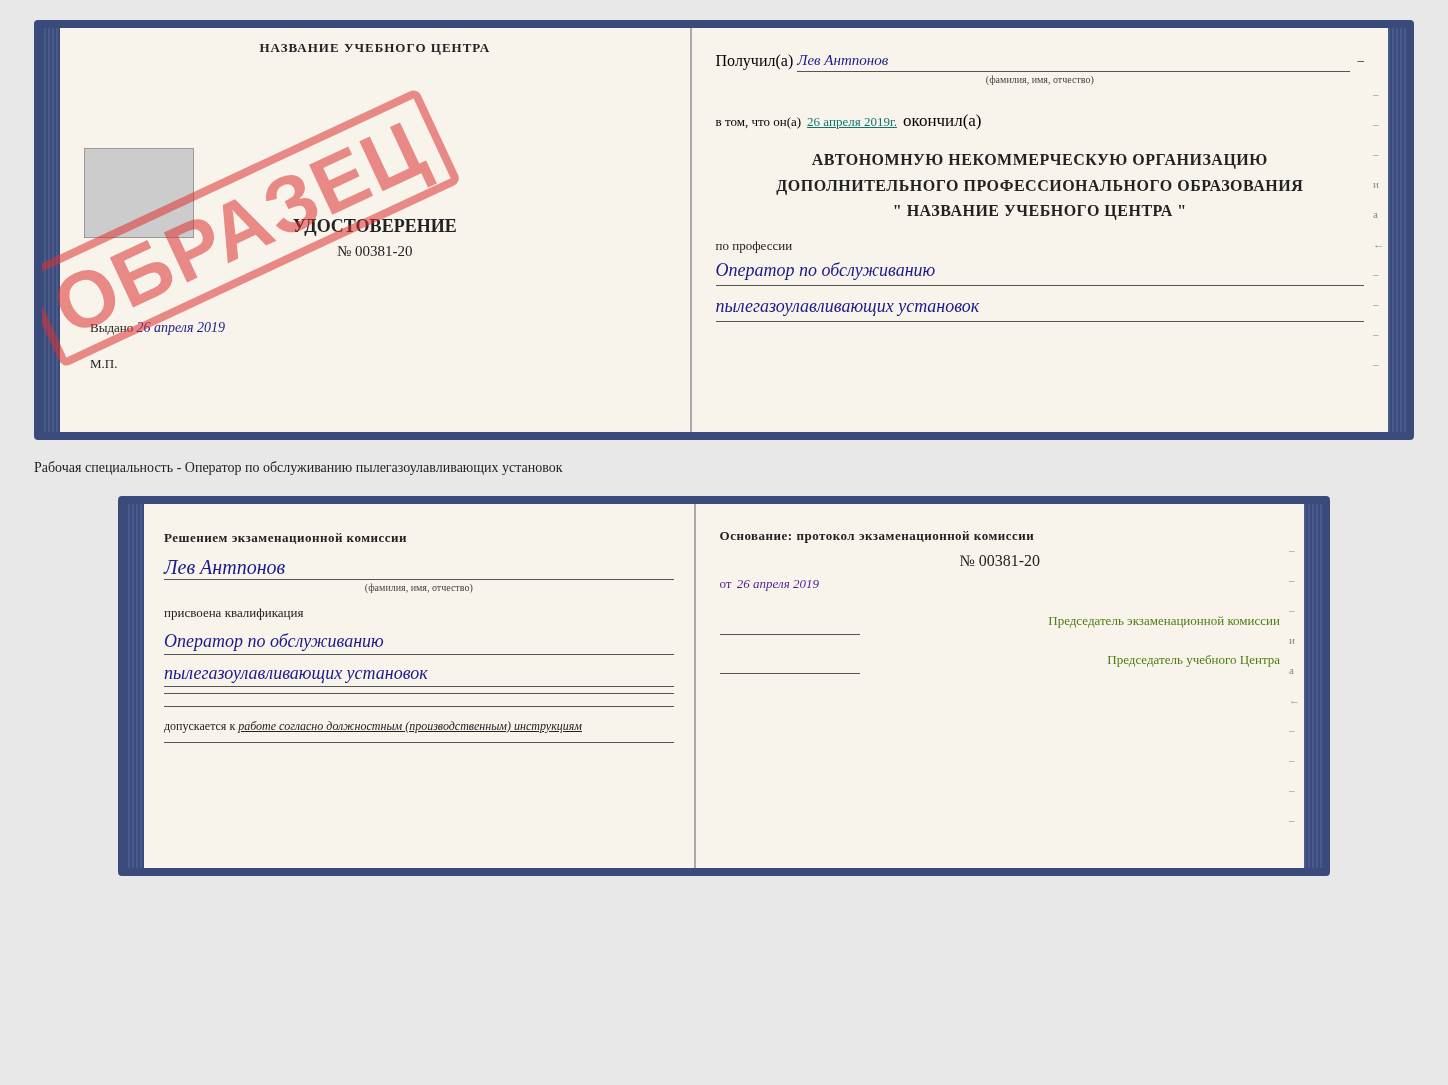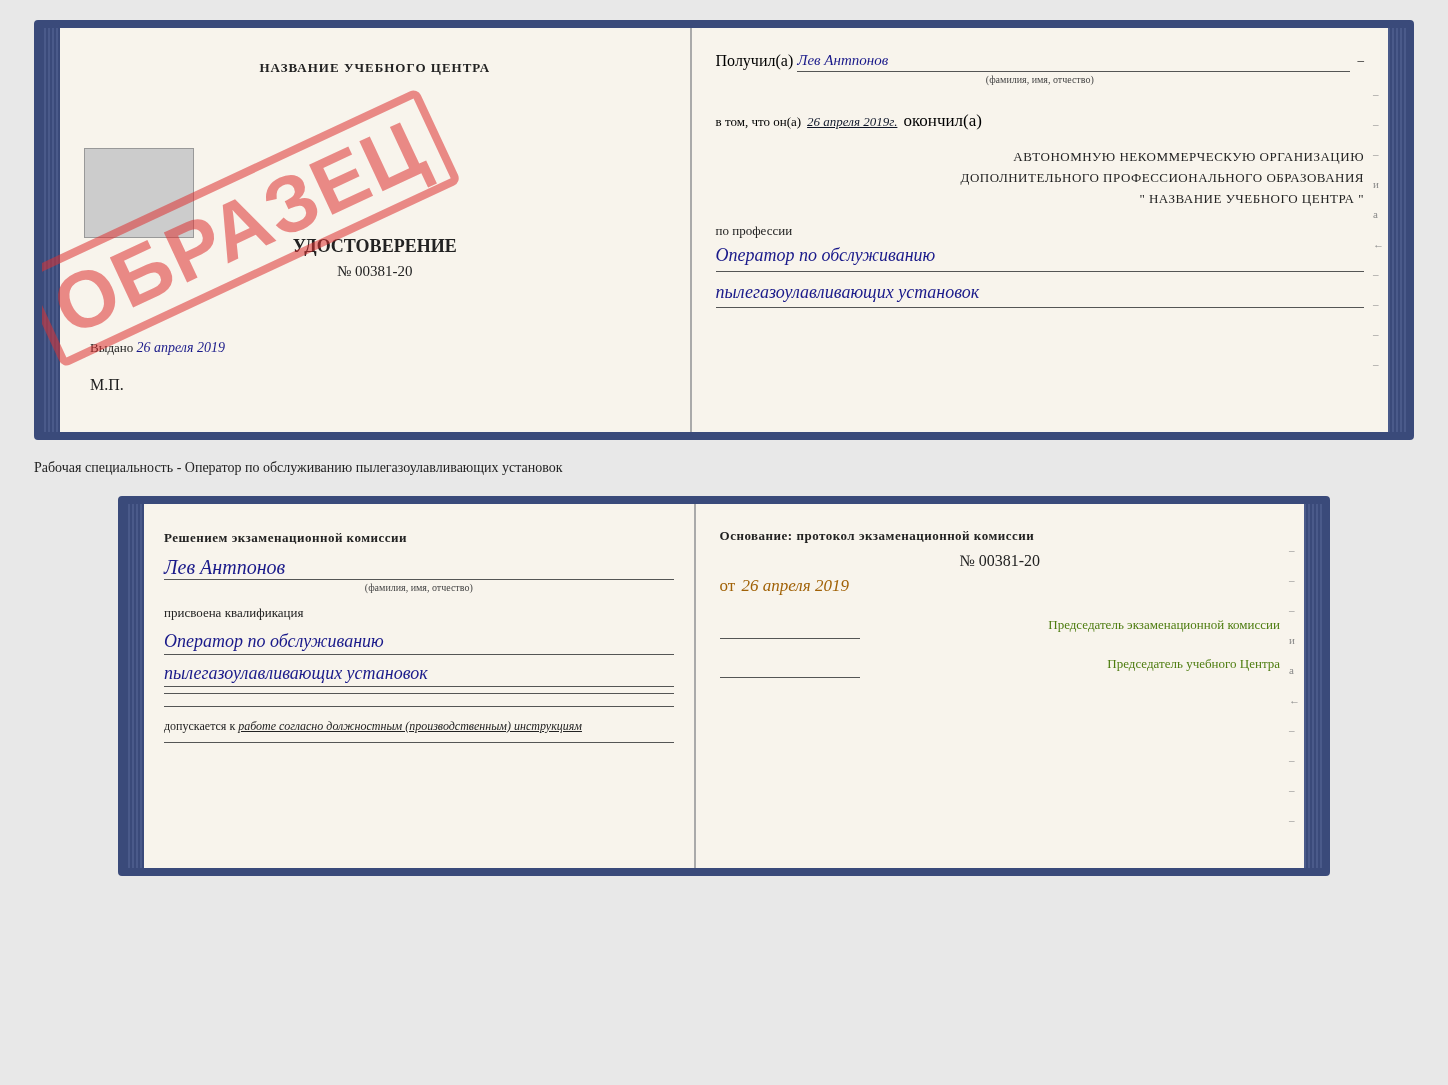--- a/index.html
+++ b/index.html
@@ -31,21 +31,21 @@
       background: repeating-linear-gradient(
         90deg,
         #3a4a7a 0px, #3a4a7a 2px,
         #4a5a8a 2px, #4a5a8a 4px
       );
       flex-shrink: 0;
     }
 
     .document-left {
       flex: 1;
-      padding: 32px 20px;
+      padding: 12px 20px;
       border-right: 2px solid #aaa;
       position: relative;
       background: #f8f4ec;
     }
 
     .document-right {
       flex: 1.1;
       padding: 24px 24px;
       background: #f8f4ec;
       position: relative;
@@ -125,21 +125,21 @@
     }
 
     .cert-issued {
       font-size: 13px;
       color: #222;
       margin-top: 60px;
       padding-left: 10px;
     }
 
     .cert-mp {
-      font-size: 16px;
+      font-size: 13px;
       color: #222;
       margin-top: 20px;
       padding-left: 10px;
     }
 
     .right-row-label {
       white-space: nowrap;
       margin-right: 4px;
     }
 
@@ -160,23 +160,23 @@
       text-align: center;
       margin-top: 2px;
       margin-bottom: 10px;
     }
 
     .right-block {
       margin-bottom: 12px;
     }
 
     .right-block-text {
-      font-size: 13px;
-      text-align: right;
-      font-weight: normal;
+      font-size: 16px;
+      text-align: center;
+      font-weight: bold;
       letter-spacing: 0.5px;
       color: #222;
       line-height: 1.6;
     }
 
     .profession-label {
       font-size: 13px;
       color: #222;
       margin-top: 14px;
       margin-bottom: 4px;
@@ -311,22 +311,22 @@
     }
 
     .br-number {
       font-size: 16px;
       color: #222;
       text-align: center;
       margin-bottom: 6px;
     }
 
     .br-date {
-      font-size: 17px;
-      color: #a16207;
+      font-size: 13px;
+      color: #4c1d95;
       margin-bottom: 20px;
     }
 
     .br-role {
       font-size: 13px;
       color: #4d7c0f;
       margin-bottom: 4px;
       line-height: 1.4;
       text-align: right;
     }
@@ -379,21 +379,21 @@
 
     <div style="display:flex; align-items:flex-start; margin-bottom:2px;">
       <span class="right-row-label">Получил(а)</span>
       <span class="right-row-value">Лев Антпонов</span>
       <span style="margin-left:8px; font-size:13px;">–</span>
     </div>
     <div class="right-row-sub">(фамилия, имя, отчество)</div>
 
     <div style="display:flex; align-items:baseline; margin-bottom:16px; gap:6px;">
       <span style="font-size:13px; white-space:nowrap;">в том, что он(а)</span>
-      <span style="font-size:13px; font-style:italic; text-decoration:underline; color:#0f172a;text-align:right;">26 апреля 2019г.</span>
+      <span style="font-size:13px; text-decoration:underline; color:#0f766e;text-align:right;">26 апреля 2019г.</span>
       <span style="font-size:17px; white-space:nowrap;margin-top:16px;">окончил(а)</span>
     </div>
 
     <div class="right-block">
       <div class="right-block-text">АВТОНОМНУЮ НЕКОММЕРЧЕСКУЮ ОРГАНИЗАЦИЮ</div>
       <div class="right-block-text">ДОПОЛНИТЕЛЬНОГО ПРОФЕССИОНАЛЬНОГО ОБРАЗОВАНИЯ</div>
       <div class="right-block-text">"  НАЗВАНИЕ УЧЕБНОГО ЦЕНТРА  "</div>
     </div>
 
     <div class="profession-label">по профессии</div>

